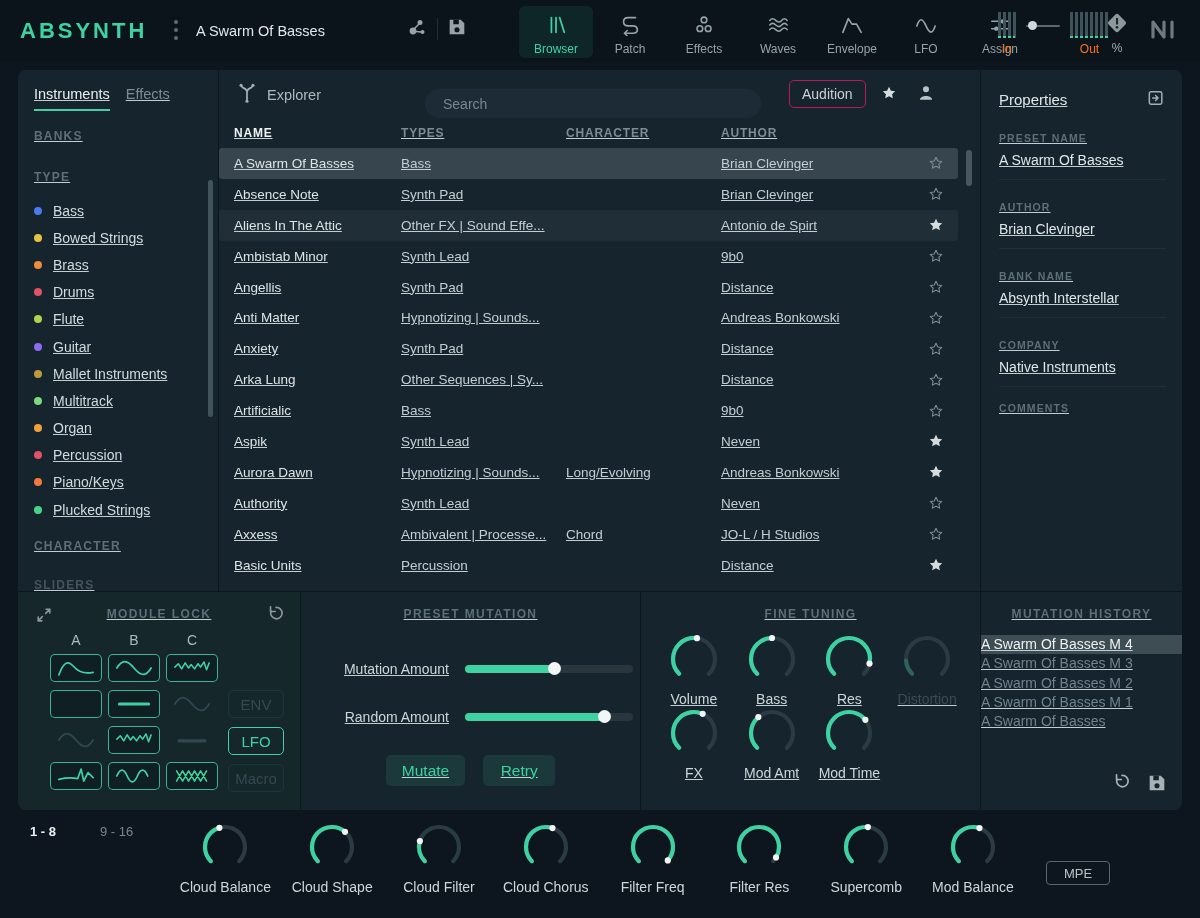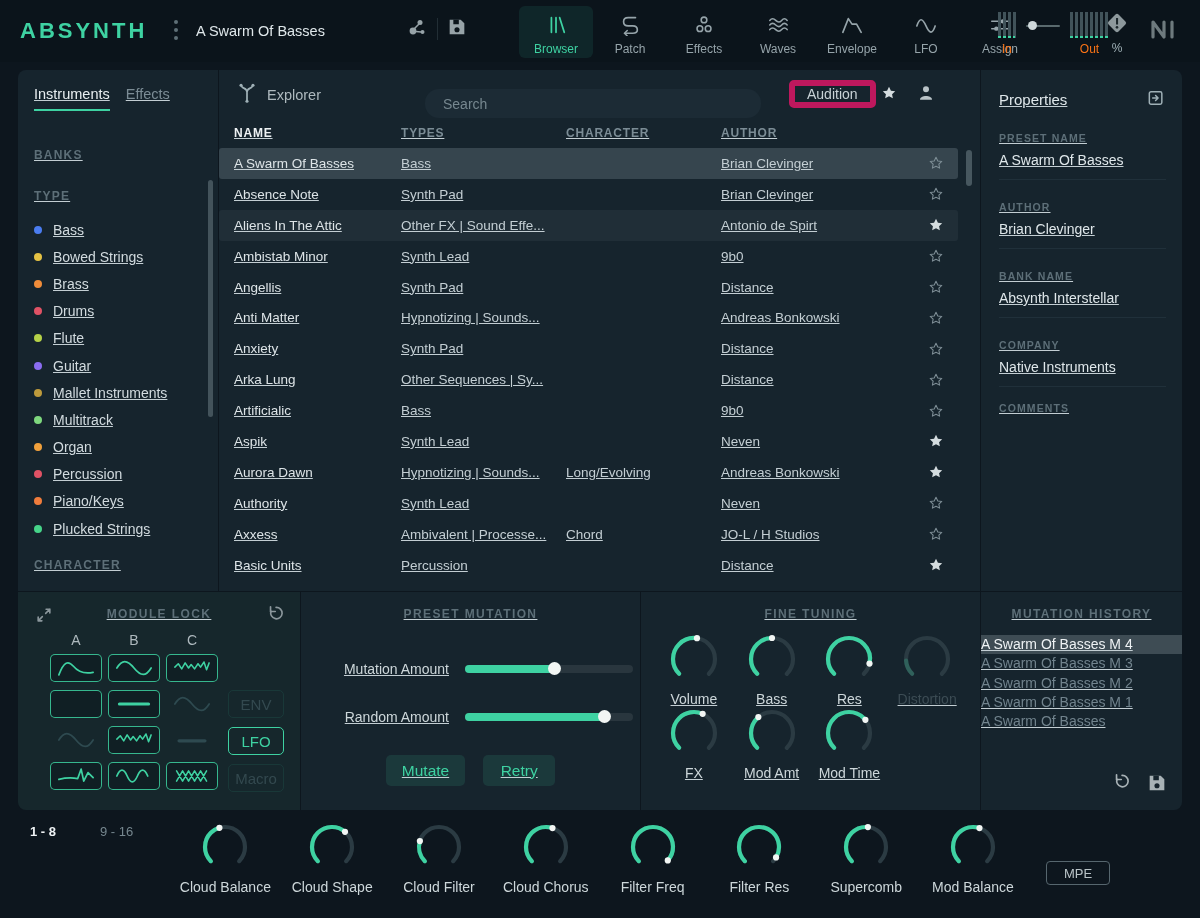--- a/index.html
+++ b/index.html
@@ -43,38 +43,38 @@
   .modlock    { left:18px;  top:592px; width:282px; height:218px; border-bottom-left-radius:8px; background:#16272c; }
   .mutation   { left:301px; top:592px; width:339px; height:218px; }
   .finetune   { left:641px; top:592px; width:339px; height:218px; }
   .history    { left:981px; top:592px; width:201px; height:218px; border-bottom-right-radius:8px; }
 
   
   .sb-tabs { display:flex; gap:16px; font-size:14.5px; }
   .sb-tab { color:var(--dim); padding-bottom:7px; }
   .sb-tab.active { color:#e8eef0; border-bottom:2px solid var(--accent); }
   .sec-label { font-size:12px; font-weight:bold; letter-spacing:1.2px; color:var(--seclabel); }
-  .sec-banks { margin-top:37px; } .sec-type { margin-top:27px; }
+  .sec-banks { margin-top:18px; } .sec-type { margin-top:27px; }
   .sec-char { margin-top:16px; } .sec-sliders { margin-top:25px; color:#44545c; }
   .type-list { margin-top:13px; }
   .type-item { display:flex; align-items:center; height:27.2px; font-size:14px; color:#d2dbdf; }
   .type-item .dot { width:8px; height:8px; border-radius:50%; margin-right:11px; flex:none; }
   .sb-scroll { position:absolute; left:190px; top:110px; width:5px; height:237px; border-radius:3px; background:#43535b; }
 
   
   .toolbar { position:relative; height:48px; }
   .explorer { position:absolute; left:17px; top:12px; display:flex; align-items:center; gap:9px;
     color:#aeb9be; font-size:14.5px; }
   .explorer .x-icon { color:#9fb0b6; }
   .search { position:absolute; left:206px; top:19px; width:336px; height:29px; background:#1c2b35;
     border:none; border-radius:14px; color:#c3ced3; font-size:14px; padding:0 18px; outline:none;
     font-family:"Liberation Sans", sans-serif; }
   .search::placeholder { color:#76878f; }
   .audition { position:absolute; left:570px; top:10px; height:28px; padding:0 12px; background:none;
-    border:6px solid #be185d; border-radius:5px; color:#c8d2d6; font-size:14px;
+    border:1px solid #be185d; border-radius:5px; color:#c8d2d6; font-size:14px;
     font-family:"Liberation Sans", sans-serif; }
   .hdr-star { position:absolute; left:662px; top:15px; color:#d4dcdf; }
   .hdr-user { position:absolute; left:698px; top:14px; color:#b9c3c7; }
 
   .t-head, .t-row { display:grid; grid-template-columns:167px 165px 155px 1fr 44px; align-items:center; padding-left:15px; }
   .t-head { height:30px; margin:0 22px 0 0; font-size:12px; font-weight:bold; letter-spacing:0.8px; color:var(--dim); }
   .t-head .h-name { color:#eef2f4; }
   .t-rows { margin-right:22px; }
   .t-row { height:30.9px; border-radius:3px; font-size:13.5px; color:#c3ced3; }
   .t-row .c-name { color:#dde4e7; }

